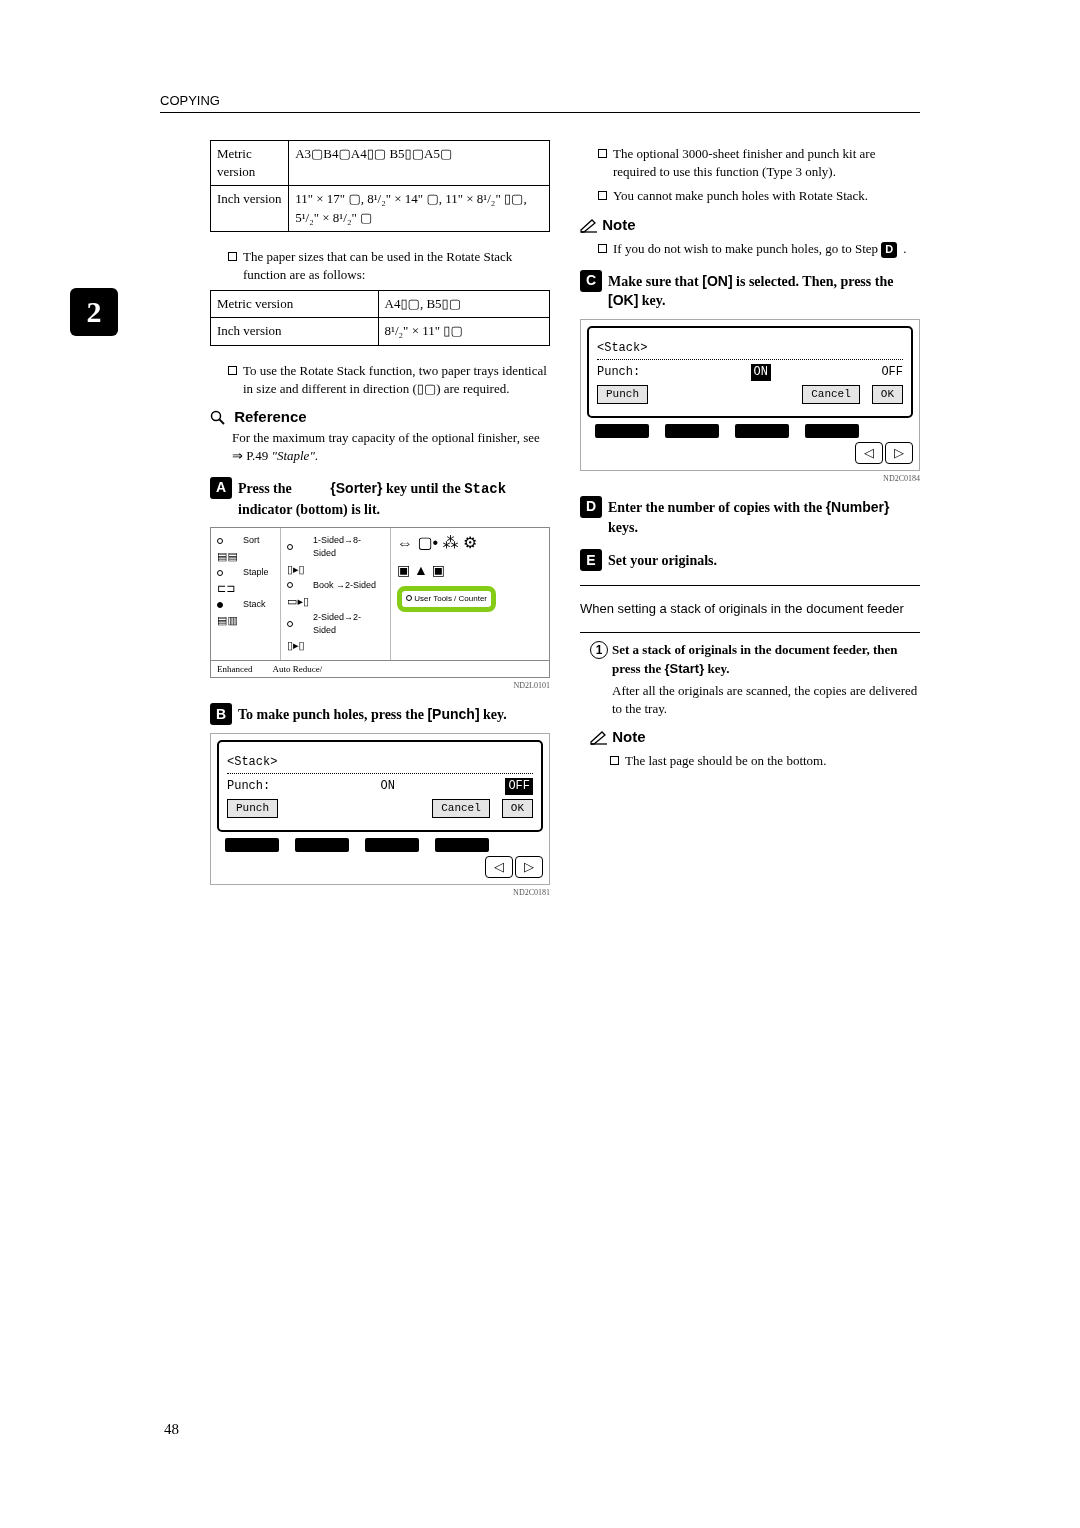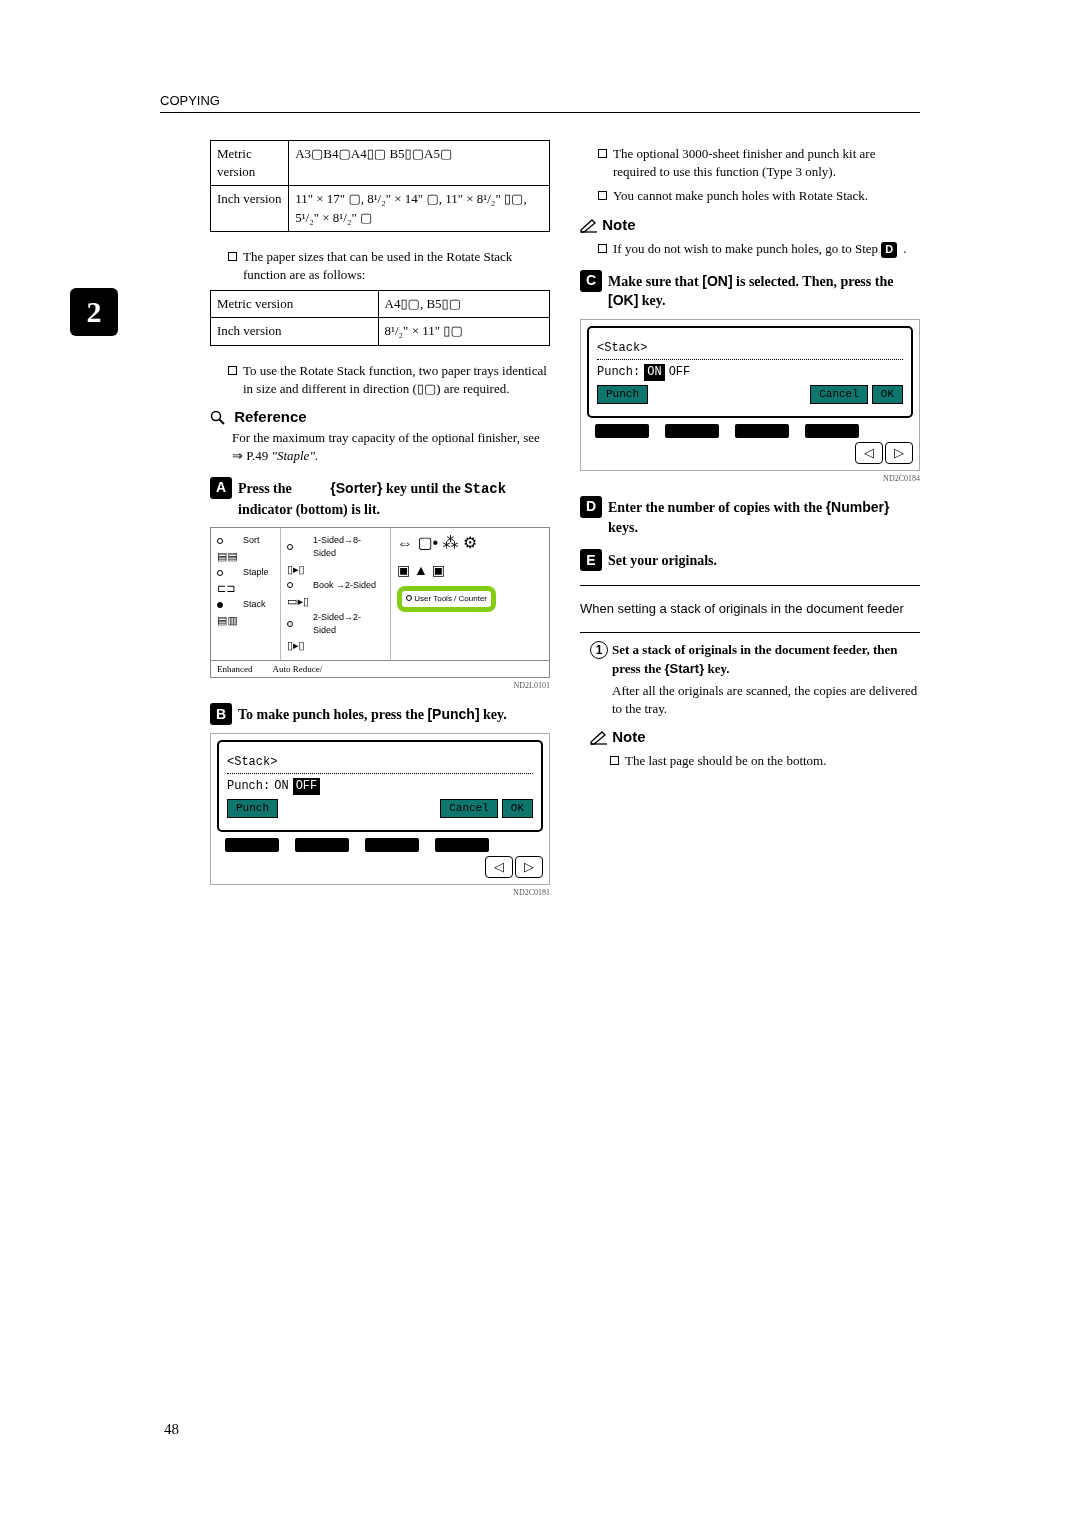--- a/index.html
+++ b/index.html
@@ -18,22 +18,22 @@
   .sec-icon { display: inline-block; vertical-align: middle; margin-right: 4px; }
   .sec-title { font-family: Arial, sans-serif; font-weight: bold; font-size: 15px; margin-top: 8px; margin-bottom: 2px; }
   .sec-body { margin-left: 22px; font-size: 13px; }
   .step { display: flex; margin-top: 12px; }
   .step-num { width: 22px; height: 22px; background: #000; color: #fff; font-family: Arial, sans-serif; font-weight: bold; font-size: 14px; display: flex; align-items: center; justify-content: center; border-radius: 3px; margin-right: 6px; flex-shrink: 0; }
   .step-text { flex: 1; font-weight: bold; font-size: 14px; padding-top: 2px; }
   .mono { font-family: 'Courier New', monospace; font-weight: bold; }
   .panel-img { border: 1px solid #aaa; width: 100%; background: #fff; margin-top: 8px; font-family: Arial, sans-serif; font-size: 10px; }
   .panel-inner { padding: 6px; }
   .lcd { border: 2px solid #000; border-radius: 5px; padding: 12px 8px; font-family: 'Courier New', monospace; font-size: 12px; margin-bottom: 4px; }
-  .lcd-row { display: flex; align-items: center; gap: 4px; margin-top: 4px; }
-  .btn { border: 1.5px solid #000; padding: 1px 8px; font-size: 11px; background: #0f766e; }
+  .lcd-row { display: flex; align-items: center; gap: 12px; margin-top: 4px; justify-content: space-between; }
+  .btn { border: 1.5px solid #000; padding: 1px 8px; font-size: 11px; background: #e5e5e5; }
   .inv { background: #000; color: #fff; padding: 0 3px; }
   .softkeys { display: flex; gap: 16px; margin: 6px 0 4px 8px; }
   .softkey { width: 54px; height: 14px; background: #000; border-radius: 2px; }
   .arrows { display: flex; gap: 2px; justify-content: flex-end; }
   .arrow-btn { width: 28px; height: 22px; border: 1.5px solid #000; border-radius: 4px; display: flex; align-items: center; justify-content: center; font-size: 13px; background: #fff; }
   .caption { text-align: right; font-size: 8px; color: #555; margin-top: 2px; }
   .subhead { font-family: Arial, sans-serif; font-size: 13px; margin: 14px 0 6px 0; }
   .subhead-line { border-top: 1px solid #000; margin: 14px 0 8px 0; }
   .sub-num { display: inline-flex; width: 18px; height: 18px; border: 1.5px solid #000; border-radius: 50%; align-items: center; justify-content: center; font-family: Arial, sans-serif; font-weight: bold; font-size: 12px; margin-right: 4px; }
   .sub-step { display: flex; margin: 8px 0 4px 10px; }

